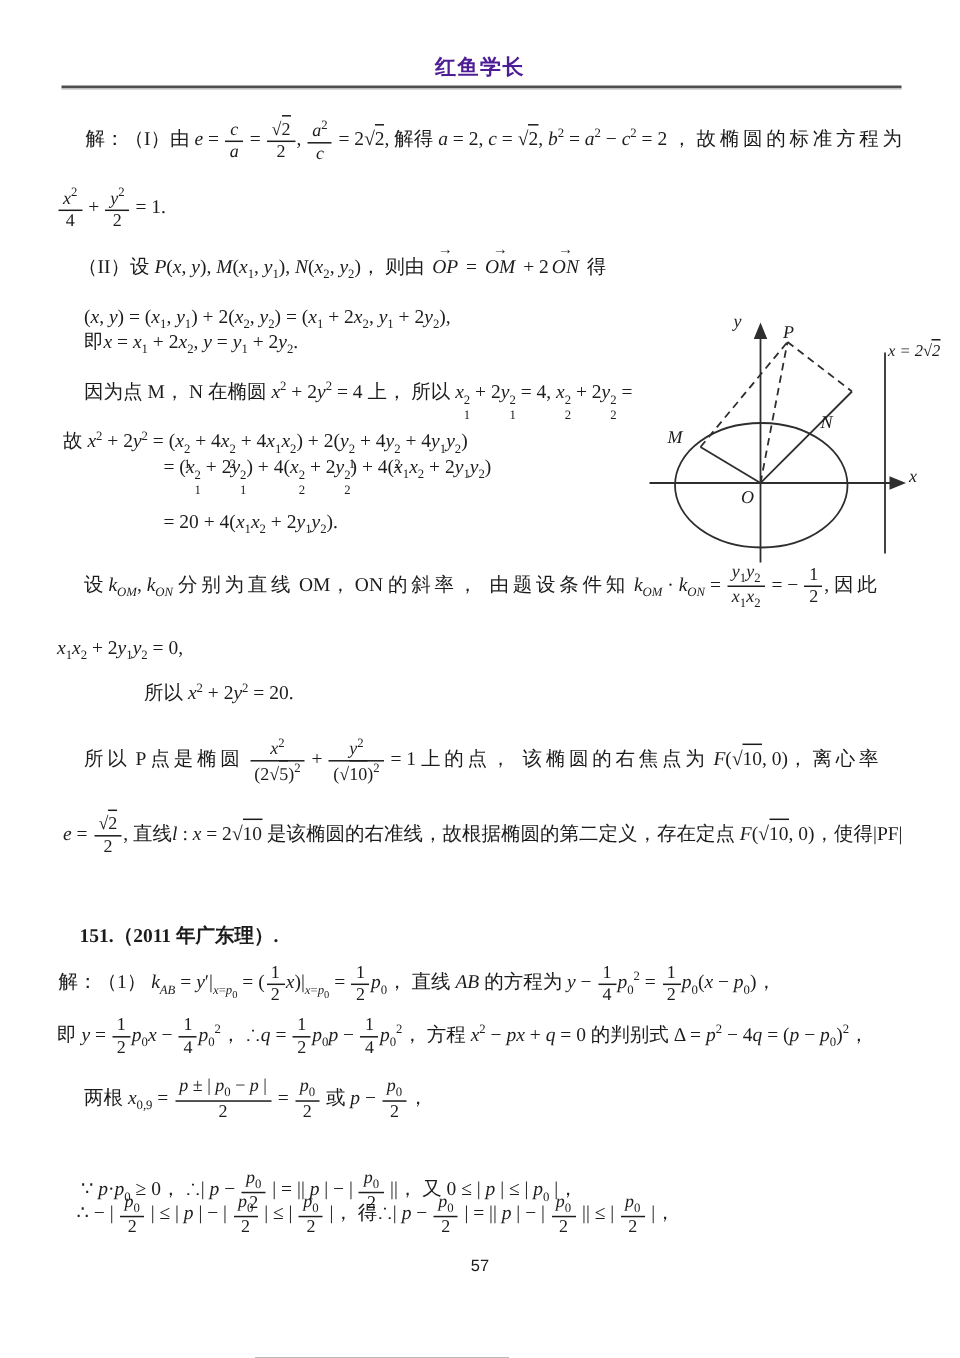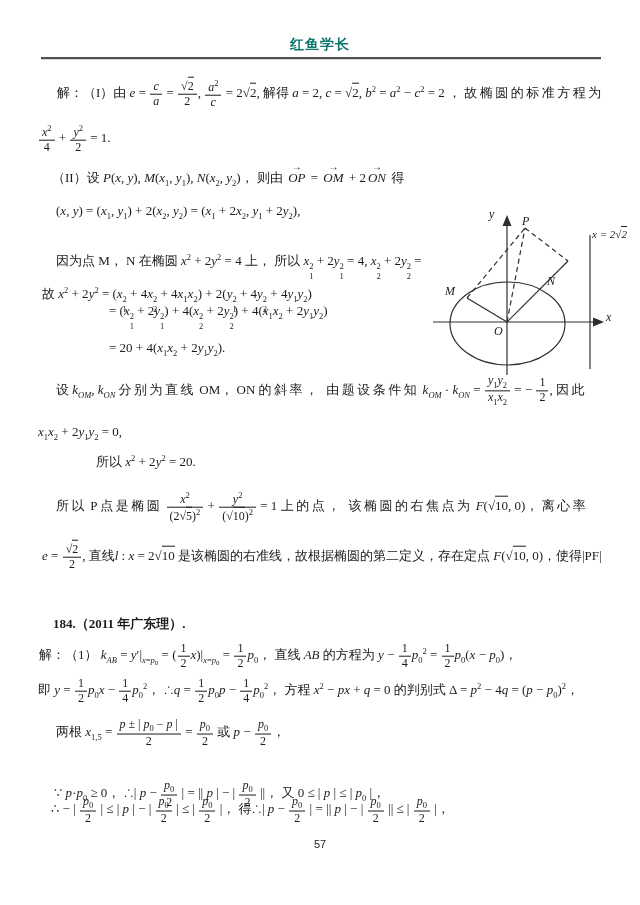--- a/index.html
+++ b/index.html
@@ -31,27 +31,28 @@
   .figure{position:absolute;left:425px;top:205px;width:215px;height:175px;}
   .figure svg{position:absolute;left:0;top:0;}
   .fl{position:absolute;font-size:12px;font-style:italic;line-height:1;}
   .fl .sq{font-size:11px;}
 </style>
 </head>
 <body>
 
 <div class="page">
 
-  <div class="hdr" style="color:#0f766e;">红鱼学长</div>
+  <div class="hdr" style="color:#4c1d95;">红鱼学长</div>
   <div class="rule"></div>
 
   <div class="line vc" style="top:94px;left:57px;">解：（I）由 <i>e</i> = <span class="f"><span class="n"><i>c</i></span><span class="d"><i>a</i></span></span> = <span class="f"><span class="n"><span class="sq">√<span class="r">2</span></span></span><span class="d">2</span></span>, <span class="f"><span class="n"><i>a</i><sup>2</sup></span><span class="d"><i>c</i></span></span> = 2<span class="sq">√<span class="r">2</span></span>, 解得 <i>a</i> = 2, <i>c</i> = <span class="sq">√<span class="r">2</span></span>, <i>b</i><sup>2</sup> = <i>a</i><sup>2</sup> − <i>c</i><sup>2</sup> = 2 ， <span class="sp">故椭圆的标准方程为</span></div>
   <div class="line vc" style="top:139px;left:38px;"><span class="f"><span class="n"><i>x</i><sup>2</sup></span><span class="d">4</span></span> + <span class="f"><span class="n"><i>y</i><sup>2</sup></span><span class="d">2</span></span> = 1.</div>
   <div class="line" style="top:170px;left:52px;">（II）设 <i>P</i>(<i>x</i>, <i>y</i>), <i>M</i>(<i>x</i><sub>1</sub>, <i>y</i><sub>1</sub>), <i>N</i>(<i>x</i><sub>2</sub>, <i>y</i><sub>2</sub>)， 则由 <span class="vec"><span class="va">→</span><i>OP</i></span> = <span class="vec"><span class="va">→</span><i>OM</i></span> + 2<span class="vec"><span class="va">→</span><i>ON</i></span> 得</div>
   <div class="line" style="top:203px;left:56px;">(<i>x</i>, <i>y</i>) = (<i>x</i><sub>1</sub>, <i>y</i><sub>1</sub>) + 2(<i>x</i><sub>2</sub>, <i>y</i><sub>2</sub>) = (<i>x</i><sub>1</sub> + 2<i>x</i><sub>2</sub>, <i>y</i><sub>1</sub> + 2<i>y</i><sub>2</sub>),</div>
+  <div class="line" style="top:220px;left:56px;">即<i>x</i> = <i>x</i><sub>1</sub> + 2<i>x</i><sub>2</sub>, <i>y</i> = <i>y</i><sub>1</sub> + 2<i>y</i><sub>2</sub>.</div>
   <div class="line" style="top:252px;left:56px;">因为点 M， N 在椭圆 <i>x</i><sup>2</sup> + 2<i>y</i><sup>2</sup> = 4 上， 所以 <i>x</i><span class="ss">
         <span>2</span>
         <span>1</span>
       </span> + 2<i>y</i><span class="ss">
         <span>2</span>
         <span>1</span>
       </span> = 4, <i>x</i><span class="ss">
         <span>2</span>
         <span>2</span>
       </span> + 2<i>y</i><span class="ss">
@@ -83,24 +84,24 @@
       </span> + 2<i>y</i><span class="ss">
         <span>2</span>
         <span>2</span>
       </span>) + 4(<i>x</i><sub>1</sub><i>x</i><sub>2</sub> + 2<i>y</i><sub>1</sub><i>y</i><sub>2</sub>)</div>
   <div class="line" style="top:340px;left:109px;">= 20 + 4(<i>x</i><sub>1</sub><i>x</i><sub>2</sub> + 2<i>y</i><sub>1</sub><i>y</i><sub>2</sub>).</div>
   <div class="line vc" style="top:391px;left:56px;">设 <i>k</i><sub><i>OM</i></sub>, <i>k</i><sub><i>ON</i></sub> <span class="sp">分别为直线</span> OM， ON <span class="sp">的斜率， 由题设条件知</span> <i>k</i><sub><i>OM</i></sub> · <i>k</i><sub><i>ON</i></sub> = <span class="f"><span class="n"><i>y</i><sub>1</sub><i>y</i><sub>2</sub></span><span class="d"><i>x</i><sub>1</sub><i>x</i><sub>2</sub></span></span> = − <span class="f"><span class="n">1</span><span class="d">2</span></span>, <span class="sp">因此</span></div>
   <div class="line" style="top:424px;left:38px;text-align:center;"><i>x</i><sub>1</sub><i>x</i><sub>2</sub> + 2<i>y</i><sub>1</sub><i>y</i><sub>2</sub> = 0,</div>
   <div class="line" style="top:453px;left:56px;margin-left:40px;">所以 <i>x</i><sup>2</sup> + 2<i>y</i><sup>2</sup> = 20.</div>
   <div class="line vc" style="top:507px;left:56px;"><span class="sp">所以</span> P <span class="sp">点是椭圆</span> <span class="f"><span class="n"><i>x</i><sup>2</sup></span><span class="d">(2<span class="sq">√<span class="r">5</span></span>)<sup>2</sup></span></span> + <span class="f"><span class="n"><i>y</i><sup>2</sup></span><span class="d">(<span class="sq">√<span class="r">10</span></span>)<sup>2</sup></span></span> = 1 <span class="sp">上的点， 该椭圆的右焦点为</span> <i>F</i>(<span class="sq">√<span class="r">10</span></span>, 0)， <span class="sp">离心率</span></div>
   <div class="line vc" style="top:557px;left:42px;"><i>e</i> = <span class="f"><span class="n"><span class="sq">√<span class="r">2</span></span></span><span class="d">2</span></span>, 直线<i>l</i> : <i>x</i> = 2<span class="sq">√<span class="r">10</span></span> 是该椭圆的右准线，故根据椭圆的第二定义，存在定点 <i>F</i>(<span class="sq">√<span class="r">10</span></span>, 0)，使得|PF|</div>
-  <div class="line" style="top:616px;left:53px;font-weight:bold;">184.（2011 年广东理）.</div>
+  <div class="line" style="top:616px;left:53px;font-weight:bold;">151.（2011 年广东理）.</div>
   <div class="line vc" style="top:656px;left:39px;">解：（1） <i>k</i><sub><i>AB</i></sub> = <i>y</i>′|<sub><i>x</i>=<i>p</i><sub>0</sub></sub> = (<span class="f"><span class="n">1</span><span class="d">2</span></span><i>x</i>)|<sub><i>x</i>=<i>p</i><sub>0</sub></sub> = <span class="f"><span class="n">1</span><span class="d">2</span></span><i>p</i><sub>0</sub>， 直线 <i>AB</i> 的方程为 <i>y</i> − <span class="f"><span class="n">1</span><span class="d">4</span></span><i>p</i><sub>0</sub><sup>2</sup> = <span class="f"><span class="n">1</span><span class="d">2</span></span><i>p</i><sub>0</sub>(<i>x</i> − <i>p</i><sub>0</sub>)，</div>
   <div class="line vc" style="top:691px;left:38px;">即 <i>y</i> = <span class="f"><span class="n">1</span><span class="d">2</span></span><i>p</i><sub>0</sub><i>x</i> − <span class="f"><span class="n">1</span><span class="d">4</span></span><i>p</i><sub>0</sub><sup>2</sup>， ∴<i>q</i> = <span class="f"><span class="n">1</span><span class="d">2</span></span><i>p</i><sub>0</sub><i>p</i> − <span class="f"><span class="n">1</span><span class="d">4</span></span><i>p</i><sub>0</sub><sup>2</sup>， 方程 <i>x</i><sup>2</sup> − <i>px</i> + <i>q</i> = 0 的判别式 Δ = <i>p</i><sup>2</sup> − 4<i>q</i> = (<i>p</i> − <i>p</i><sub>0</sub>)<sup>2</sup>，</div>
-  <div class="line vc" style="top:733px;left:56px;">两根 <i>x</i><sub>1,5</sub> = <span class="f"><span class="n"><i>p</i> ± | <i>p</i><sub>0</sub> − <i>p</i> |</span><span class="d">2</span></span> = <span class="f"><span class="n"><i>p</i><sub>0</sub></span><span class="d">2</span></span> 或 <i>p</i> − <span class="f"><span class="n"><i>p</i><sub>0</sub></span><span class="d">2</span></span>，</div>
+  <div class="line vc" style="top:733px;left:56px;">两根 <i>x</i><sub>0,9</sub> = <span class="f"><span class="n"><i>p</i> ± | <i>p</i><sub>0</sub> − <i>p</i> |</span><span class="d">2</span></span> = <span class="f"><span class="n"><i>p</i><sub>0</sub></span><span class="d">2</span></span> 或 <i>p</i> − <span class="f"><span class="n"><i>p</i><sub>0</sub></span><span class="d">2</span></span>，</div>
   <div class="line vc" style="top:774px;left:54px;margin-top:20px;">∵ <i>p</i>·<i>p</i><sub>0</sub> ≥ 0， ∴| <i>p</i> − <span class="f"><span class="n"><i>p</i><sub>0</sub></span><span class="d">2</span></span> | = || <i>p</i> | − | <span class="f"><span class="n"><i>p</i><sub>0</sub></span><span class="d">2</span></span> ||， 又 0 ≤ | <i>p</i> | ≤ | <i>p</i><sub>0</sub> |，</div>
   <div class="line vc" style="top:810px;left:51px;">∴ − | <span class="f"><span class="n"><i>p</i><sub>0</sub></span><span class="d">2</span></span> | ≤ | <i>p</i> | − | <span class="f"><span class="n"><i>p</i><sub>0</sub></span><span class="d">2</span></span> | ≤ | <span class="f"><span class="n"><i>p</i><sub>0</sub></span><span class="d">2</span></span> |， 得∴| <i>p</i> − <span class="f"><span class="n"><i>p</i><sub>0</sub></span><span class="d">2</span></span> | = || <i>p</i> | − | <span class="f"><span class="n"><i>p</i><sub>0</sub></span><span class="d">2</span></span> || ≤ | <span class="f"><span class="n"><i>p</i><sub>0</sub></span><span class="d">2</span></span> |，</div>
 
   <div class="figure">
     <svg width="215" height="175" viewBox="0 0 215 175">
       <g stroke="#2e2e2e" stroke-width="1.2" fill="none">
         <ellipse cx="82.5" cy="118.5" rx="57.5" ry="41.5"></ellipse>
         <line x1="8" y1="117" x2="172" y2="117"></line>
         <line x1="82" y1="170" x2="82" y2="17"></line>
         <line x1="165" y1="30" x2="165" y2="164"></line>

